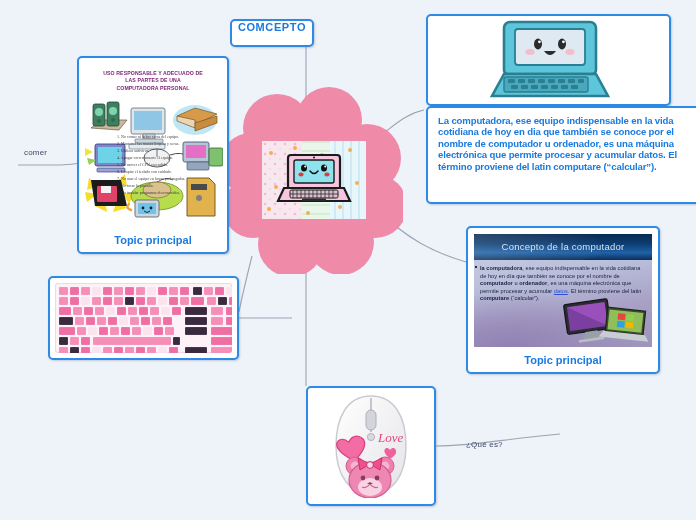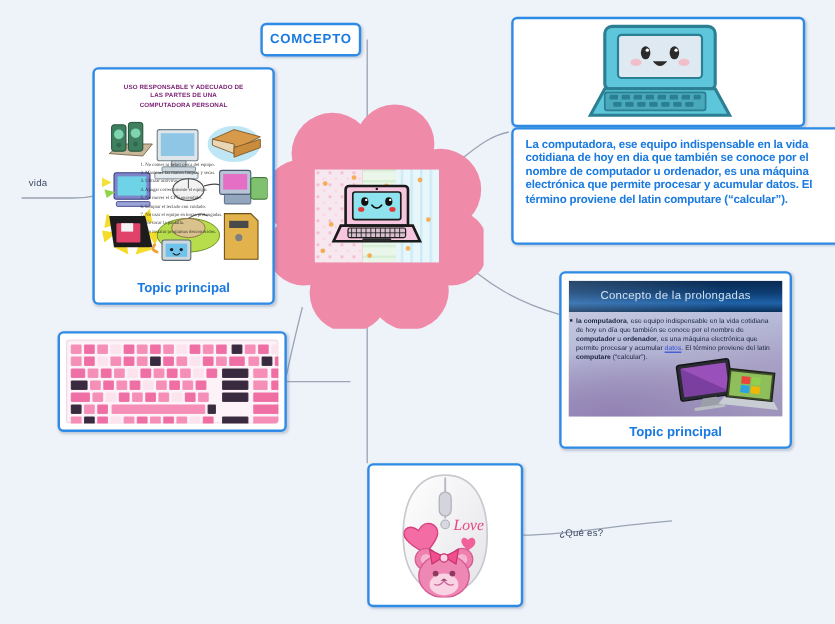--- a/index.html
+++ b/index.html
@@ -20,22 +20,22 @@
     position:absolute;
     background:#ffffff;
     border:2px solid #2d8ae5;
     border-radius:5px;
     box-sizing:border-box;
     box-shadow:1px 1px 2px rgba(90,110,140,.30);
   }
 
   
   #title-node{
-    left:217px;top:19px;width:84px;height:28px;
-    display:flex;align-items:center;justify-content:center;
+    left:230px;top:19px;width:84px;height:28px;
+    display:flex;align-items:flex-start;justify-content:center;
   }
   #title-node .txt{
     color:#1a7ae0;font-weight:bold;font-size:11px;letter-spacing:.6px;
   }
 
   
   #node-uso{left:77px;top:56px;width:152px;height:198px;padding:6px 4px 4px;}
   #node-uso .poster{
     position:relative;width:100%;height:158px;overflow:hidden;
   }
@@ -374,21 +374,21 @@
       </g>
     </svg>
   </div>
 
   <div class="node" id="node-text">
     <p>La computadora, ese equipo indispensable en la vida cotidiana de hoy en dia que también se conoce por el nombre de computador u ordenador, es una máquina electrónica que permite procesar y acumular datos. El término proviene del latin computare (“calcular”).</p>
   </div>
 
   <div class="node" id="node-slide">
     <div class="slide">
-      <div class="slide-title">Concepto de la prolongadas</div>
+      <div class="slide-title">Concepto de la computador</div>
       <div class="slide-body">
         <span class="bullet"></span>
         <p>
           <b>la computadora</b><span>, ese equipo indispensable en la vida cotidiana de hoy en día que también se conoce por el nombre de </span><b>computador</b><span> u </span><b>ordenador</b><span>, es una máquina electrónica que permite procesar y acumular </span><span class="lnk">datos</span><span>. El término proviene del latin </span><b>computare</b><span> (“calcular”).</span>
         </p>
       </div>
       <svg class="slide-pcs" viewBox="0 0 88 48">
         <g transform="rotate(-8 30 24)">
           <rect x="4" y="4" width="44" height="30" rx="2" fill="#2b2b33" stroke="#14141a" stroke-width="1.2"></rect>
           <rect x="7" y="7" width="38" height="24" rx="1" fill="#7b3fa0"></rect>
@@ -563,16 +563,16 @@
           <g transform="translate(42,70)">
             <path d="M0 0 l-12 -6 l2 12 z" fill="#f04f8e" stroke="#c8336e" stroke-width="1"></path>
             <path d="M0 0 l12 -6 l-2 12 z" fill="#f04f8e" stroke="#c8336e" stroke-width="1"></path>
             <circle cx="0" cy="1" r="3.4" fill="#ffd6e7" stroke="#c8336e" stroke-width="1"></circle>
           </g>
         </g>
       </svg>
     </div>
   </div>
 
-  <div class="elabel" id="label-usos">vida</div>
+  <div class="elabel" id="label-usos">comer</div>
   <div class="elabel" id="label-quees">¿Qué es?</div>
 
 </div>
 
 </body></html>

